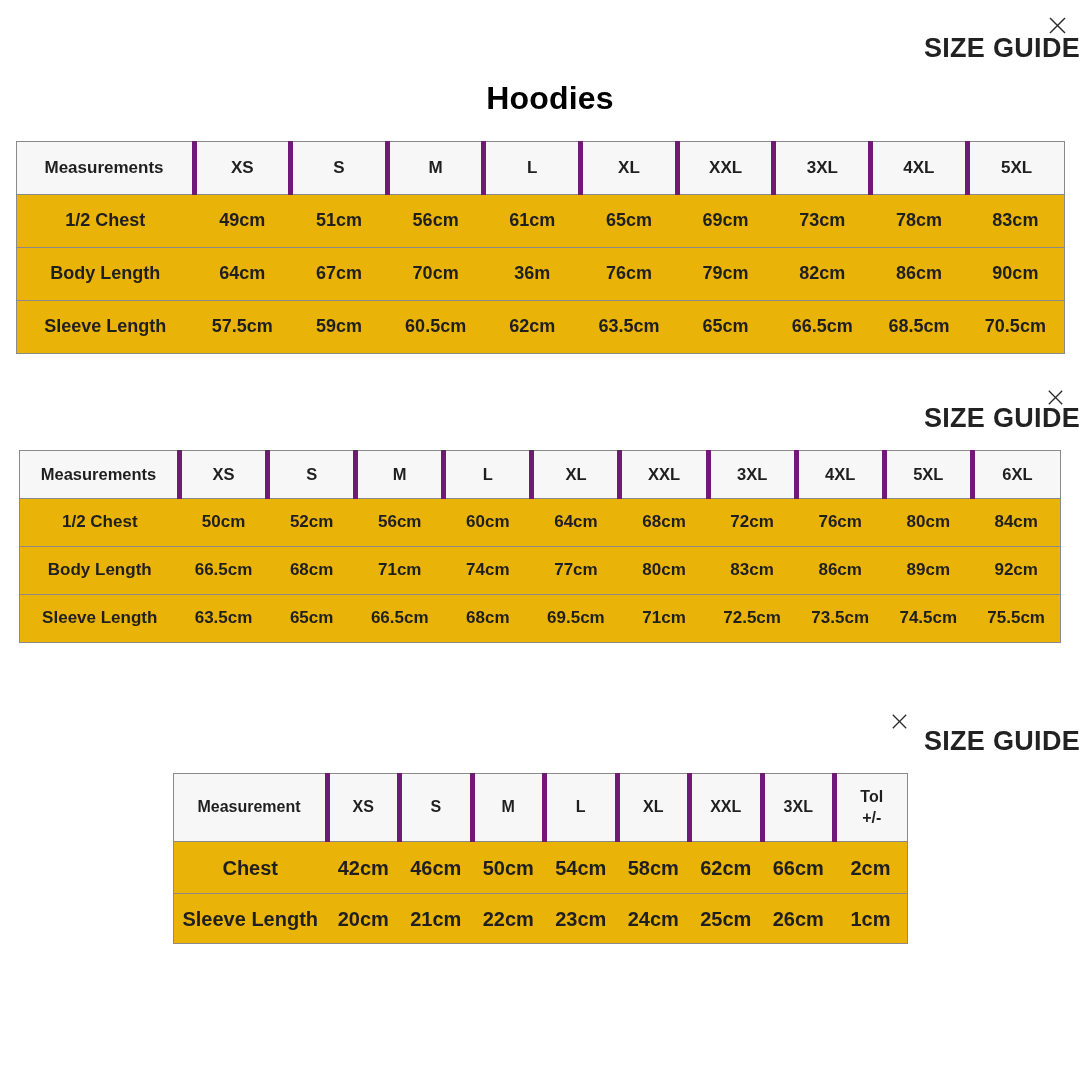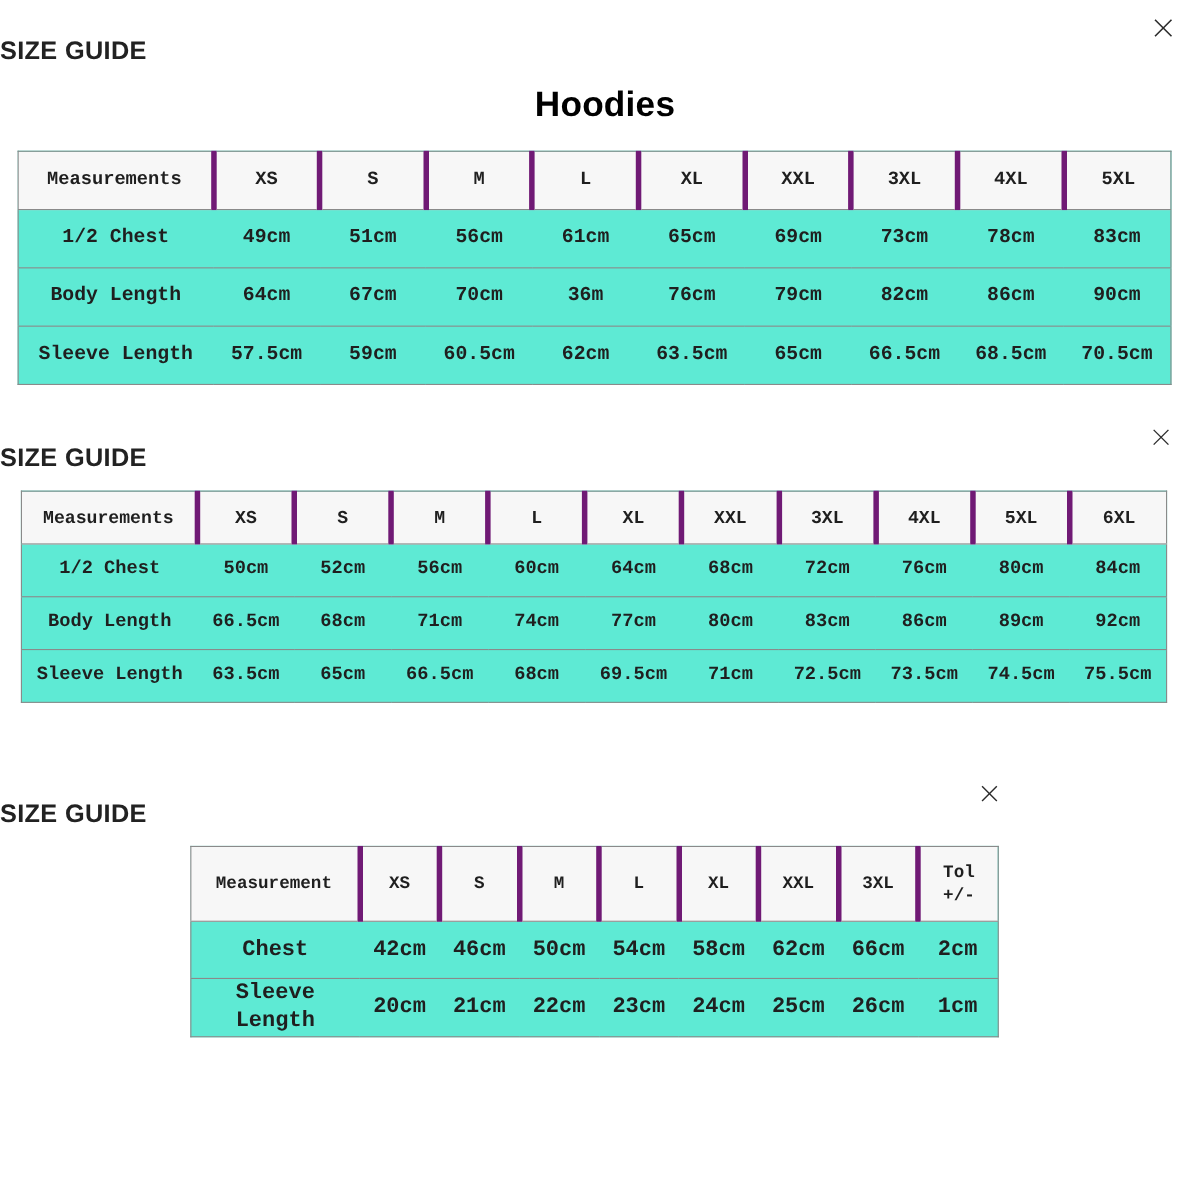--- a/index.html
+++ b/index.html
@@ -21,44 +21,43 @@
     background: none; border: none; cursor: pointer;
     width: 26px; height: 26px; padding: 3px;
     display: flex; align-items: center; justify-content: center;
   }
   .section-1 .close-btn { top: 12px; right: 10px; }
   .section-2 .close-btn { top: -1px; right: 12px; }
   .section-3 .close-btn { top: -2px; right: 168px; }
   .close-btn svg { display: block; }
 
   .eyebrow {
-    text-align: left;
-    font-size: 23px; font-weight: 700;
+    text-align: right;
+    font-size: 27px; font-weight: 700;
     letter-spacing: 0.3px;
     color: #222222;
   }
   .section-1 .eyebrow { padding-top: 33px; }
   .section-2 .eyebrow { padding-top: 18px; }
   .section-3 .eyebrow { padding-top: 16px; }
 
   .title {
     text-align: center;
     font-size: 32px; font-weight: 700;
     color: #000000;
     margin-top: 16px;
     letter-spacing: 0.2px;
     padding-left: 20px;
   }
 
   table {
     border-collapse: collapse;
     table-layout: fixed;
     border: 1px solid #8a8a8a;
-    background: #5eead4;
-    font-family: Liberation Mono, monospace;
+    background: #eab308;
   }
   th, td {
     text-align: center;
     vertical-align: middle;
     font-weight: 700;
     color: #1f1f1f;
     white-space: pre-line;
     line-height: 1.3;
     padding: 0 2px;
   }

